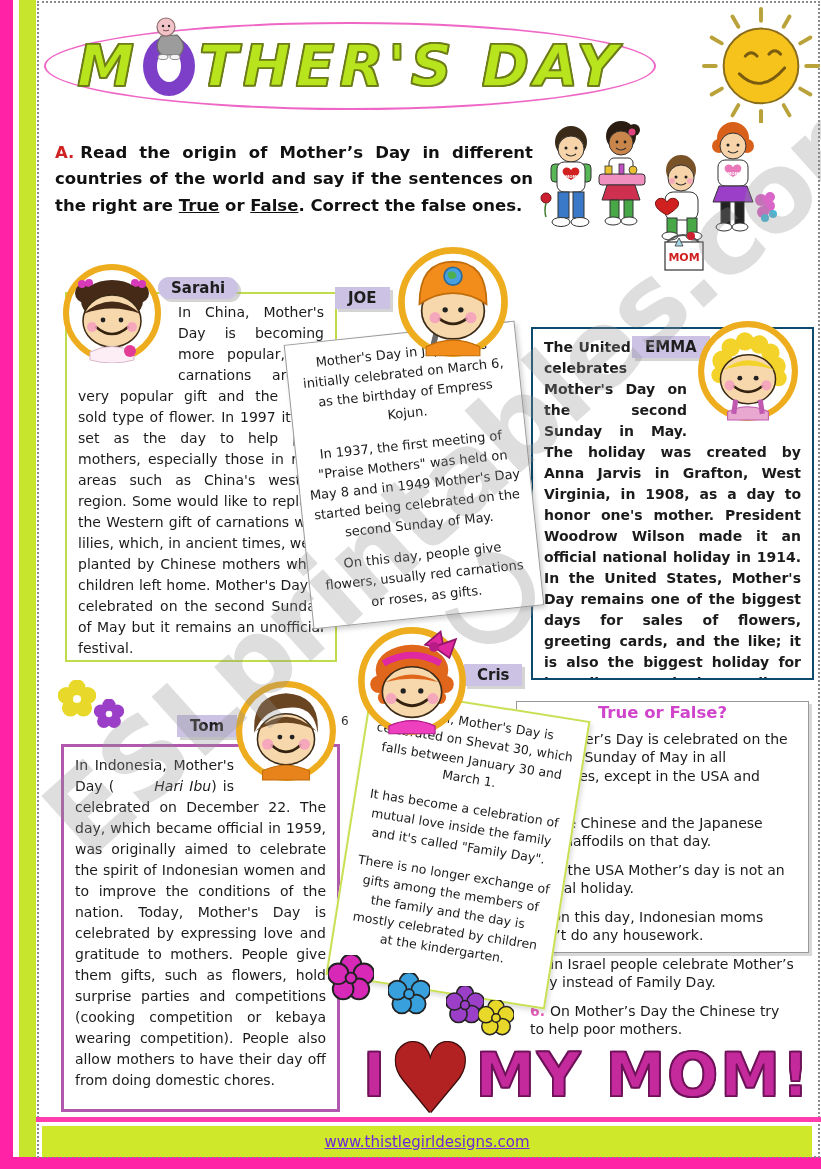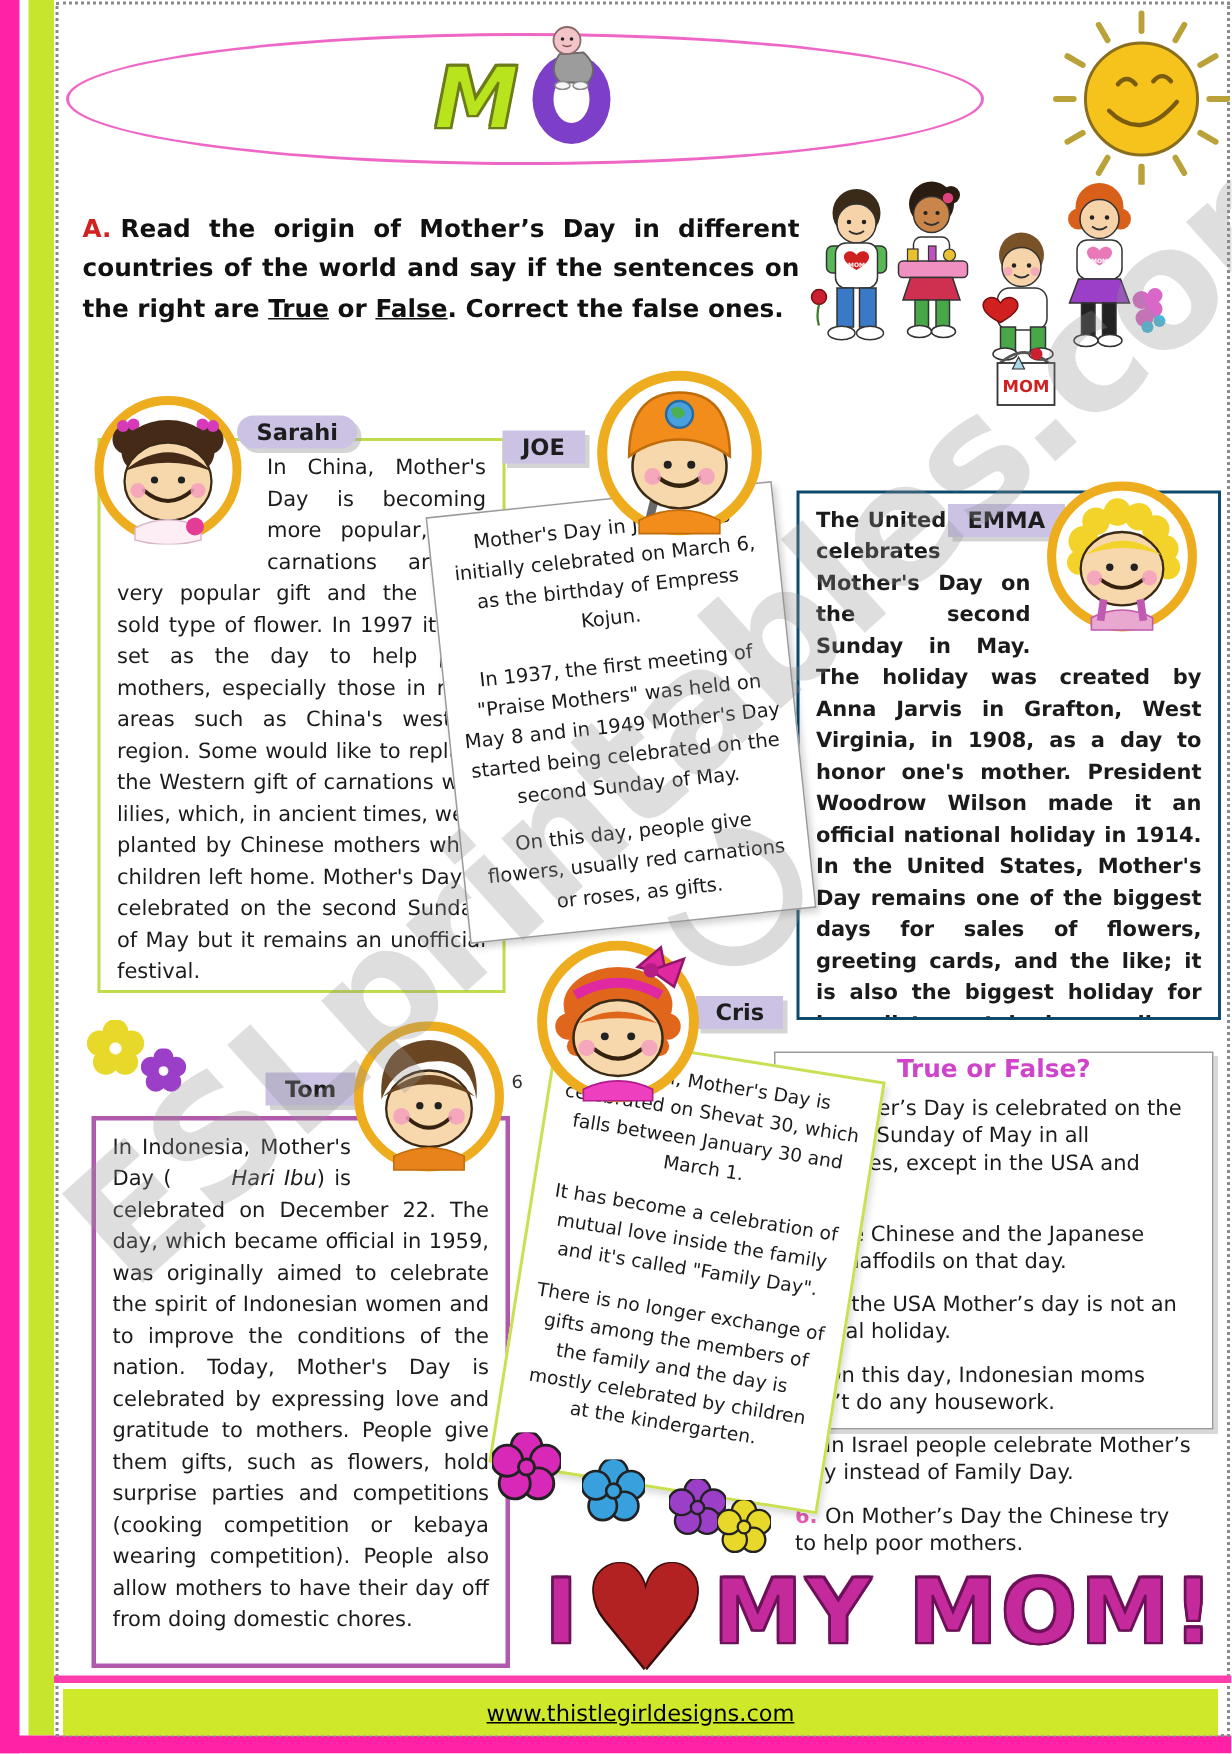--- a/index.html
+++ b/index.html
@@ -69,21 +69,21 @@
   .pink-line{left:36px;top:1117px;width:785px;height:5px;background:#ff3dac;z-index:2;}
   .love-mom{left:363px;top:1040px;display:flex;align-items:center;z-index:3;}
   .love-word{font-size:60px;font-weight:900;color:#c42a9c;letter-spacing:2px;
              -webkit-text-stroke:1.5px #6d1158;
              text-shadow:1px 1px 0 #6d1158,-1px -1px 0 #6d1158,1px -1px 0 #6d1158,-1px 1px 0 #6d1158;
              white-space:nowrap;}
   .love-heart{font-size:96px;color:#b32222;line-height:60px;margin:0 2px 0 0;position:relative;top:4px;
               text-shadow:1px 1px 0 #3a0c0c,-1px -1px 0 #3a0c0c,1px -1px 0 #3a0c0c,-1px 1px 0 #3a0c0c;}
   .footer-bar{left:42px;top:1126px;width:770px;height:31px;background:#cfe82a;z-index:2;
               display:flex;align-items:center;justify-content:center;}
-  .footer-link{font-size:15px;color:#000000;text-decoration:underline;cursor:pointer;}
+  .footer-link{font-size:15px;color:#6d28d9;text-decoration:underline;cursor:pointer;}
 </style>
 </head>
 <body>
 
 <div class="abs strip-pink-left"></div>
 <div class="abs strip-green-left"></div>
 <div class="abs strip-pink-bottom"></div>
 <div class="abs dotted-frame"></div>
 
 <div class="abs title-oval">
@@ -93,20 +93,21 @@
       <svg width="40" height="44" viewBox="0 0 40 44">
         <path d="M10,20 Q2,32 11,39 L29,39 Q37,29 26,19 Z" fill="#9c9c9c" stroke="#6a6a6a" stroke-width="1.2"></path>
         <circle cx="15" cy="11" r="9" fill="#f2c4ca" stroke="#8a6a6a" stroke-width="1.2"></circle>
         <circle cx="12" cy="10" r="1.2" fill="#222"></circle>
           <circle cx="18" cy="10" r="1.2" fill="#222"></circle>
         <path d="M12,14 Q15,16 18,14" stroke="#7a4a4a" stroke-width="1" fill="none"></path>
         <ellipse cx="12" cy="41" rx="5" ry="2.6" fill="#f5f5f5" stroke="#8a8a8a" stroke-width="1"></ellipse>
         <ellipse cx="24" cy="41" rx="5" ry="2.6" fill="#f5f5f5" stroke="#8a8a8a" stroke-width="1"></ellipse>
       </svg>
     </span>
+    <span>THER'S DAY</span>
   </div>
 </div>
 
 <svg class="abs" style="left:702px;top:5px;" width="118" height="118" viewBox="0 0 120 120">
   <g stroke="#b9a23a" stroke-width="4" stroke-linecap="round">
     <line x1="60" y1="4" x2="60" y2="16"></line>
       <line x1="60" y1="108" x2="60" y2="120" transform="rotate(0 60 62)"></line>
     <line x1="60" y1="4" x2="60" y2="16" transform="rotate(30 60 62)"></line>
     <line x1="60" y1="4" x2="60" y2="16" transform="rotate(60 60 62)"></line>
     <line x1="60" y1="4" x2="60" y2="16" transform="rotate(90 60 62)"></line>

